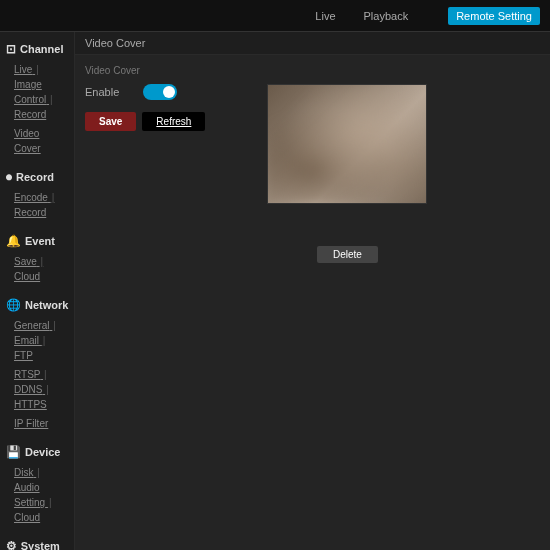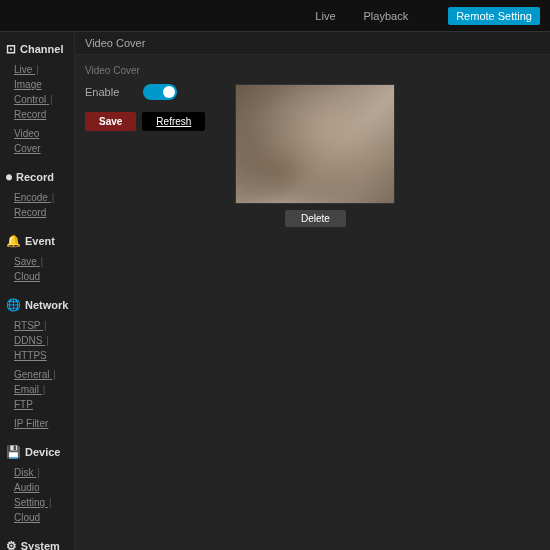--- a/index.html
+++ b/index.html
@@ -179,21 +179,22 @@
       background: #444;
       padding: 3px 16px;
       font-size: 10px;
     }
 
     
     .video-area {
       display: flex;
       flex-direction: column;
       align-items: flex-start;
-      margin-left: 20px;
+      margin-left: 52px;
+      gap: 36px;
     }
     .video-preview {
       width: 160px;
       height: 120px;
       background: linear-gradient(135deg, #6a5a4a 0%, #8a7a6a 30%, #b8a898 60%, #7a6a5a 100%);
       border: 1px solid #333;
       position: relative;
       overflow: hidden;
     }
     
@@ -277,32 +278,32 @@
         <span>Cloud</span>
       </div>
     </div>
 
     <div class="sidebar-section">
       <div class="sidebar-title">
         <span class="sidebar-icon">🌐</span>
         <span>Network</span>
       </div>
       <div class="sidebar-sub">
+        <span>General</span>
+        <span class="sep">|</span>
+        <span>Email</span>
+        <span class="sep">|</span>
+        <span>FTP</span>
+      </div>
+      <div class="sidebar-sub">
         <span>RTSP</span>
         <span class="sep">|</span>
         <span>DDNS</span>
         <span class="sep">|</span>
         <span>HTTPS</span>
-      </div>
-      <div class="sidebar-sub">
-        <span>General</span>
-        <span class="sep">|</span>
-        <span>Email</span>
-        <span class="sep">|</span>
-        <span>FTP</span>
       </div>
       <div class="sidebar-sub">
         <span>IP Filter</span>
       </div>
     </div>
 
     <div class="sidebar-section">
       <div class="sidebar-title">
         <span class="sidebar-icon">💾</span>
         <span>Device</span>

